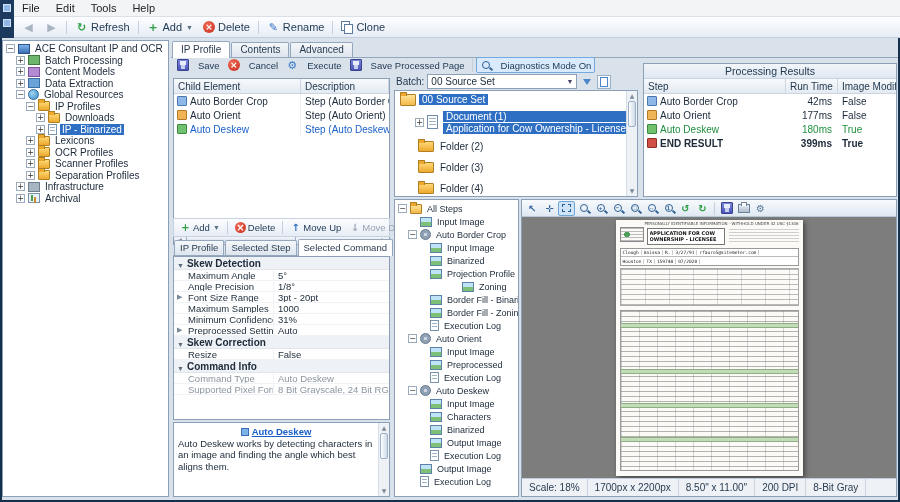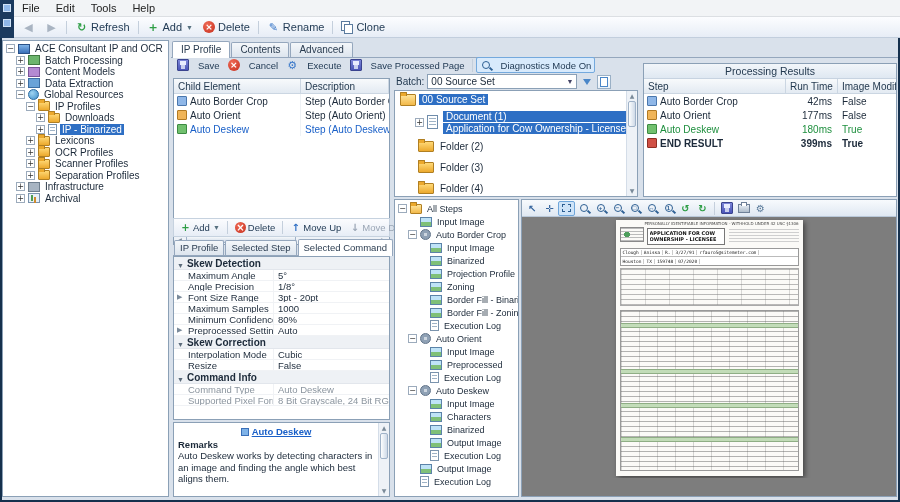--- a/index.html
+++ b/index.html
@@ -408,46 +408,38 @@
       </span>
       <span class="pg-val">
         <span>1000</span>
       </span>
     </div>
     <div class="pg-row">
       <span class="pg-name">
         <span>Minimum Confidence</span>
       </span>
       <span class="pg-val">
-        <span>80%</span>
+        <span>31%</span>
       </span>
     </div>
     <div class="pg-row">
       <span class="pg-name">
         <span class="pg-exp">▶</span>
         <span>Preprocessed Settings</span>
       </span>
       <span class="pg-val">
         <span>Auto</span>
       </span>
     </div>
     <div class="pg-cat">
       <span class="pg-ch">▼</span>
       <span>Skew Correction</span>
     </div>
     <div class="pg-row">
       <span class="pg-name">
-        <span>Interpolation Mode</span>
-      </span>
-      <span class="pg-val">
-        <span>Cubic</span>
-      </span>
-    </div>
-    <div class="pg-row">
-      <span class="pg-name">
         <span>Resize</span>
       </span>
       <span class="pg-val">
         <span>False</span>
       </span>
     </div>
     <div class="pg-cat">
       <span class="pg-ch">▼</span>
       <span>Command Info</span>
     </div>
@@ -465,21 +457,20 @@
       </span>
       <span class="pg-val">
         <span>8 Bit Grayscale, 24 Bit RGB, 32 B</span>
       </span>
     </div>
   </div>
 
 <div class="panel helpbox">
   <div class="help-inner">
     <div class="help-link-row"><span class="help-ic"></span><span class="help-link">Auto Deskew</span></div>
-    <div class="help-remarks-h">Remarks</div>
     <div class="help-body">Auto Deskew works by detecting characters in an image and finding the angle which best aligns them.</div>
   </div>
   <div class="vscroll">
       <span class="vsb">▲</span>
       <span class="vthumb"></span>
       <span class="vfill"></span>
       <span class="vsb">▼</span>
     </div>
 </div>
 
@@ -594,21 +585,21 @@
     <div class="t-row" style="padding-left: 23px;">
       <span class="exp none"></span>
       <span class="ti ti-image"></span>
       <span class="t-lbl">Binarized</span>
     </div>
     <div class="t-row" style="padding-left: 23px;">
       <span class="exp none"></span>
       <span class="ti ti-image"></span>
       <span class="t-lbl">Projection Profile</span>
     </div>
-    <div class="t-row" style="padding-left: 23px;">
+    <div class="t-row" style="padding-left: 23px; margin-left: 32px;">
       <span class="exp none"></span>
       <span class="ti ti-image"></span>
       <span class="t-lbl">Zoning</span>
     </div>
     <div class="t-row" style="padding-left: 23px;">
       <span class="exp none"></span>
       <span class="ti ti-image"></span>
       <span class="t-lbl">Border Fill - Binarized</span>
     </div>
     <div class="t-row" style="padding-left: 23px;">
@@ -765,13 +756,20 @@
         </div>
       <div class="doc-fillB"></div>
       <div class="doc-table">
         <div class="doc-band" style="top:12px"></div>
         <div class="doc-band" style="top:58px"></div>
         <div class="doc-band" style="top:92px"></div>
         <div class="doc-band" style="top:126px"></div>
       </div>
     </div>
   </div>
+  <div class="statusbar" id="statusbar">
+      <span class="st-seg">Scale: 18%</span>
+      <span class="st-seg">1700px x 2200px</span>
+      <span class="st-seg">8.50" x 11.00"</span>
+      <span class="st-seg">200 DPI</span>
+      <span class="st-seg">8-Bit Gray</span>
+    </div>
 </div>
 
 </body></html>

